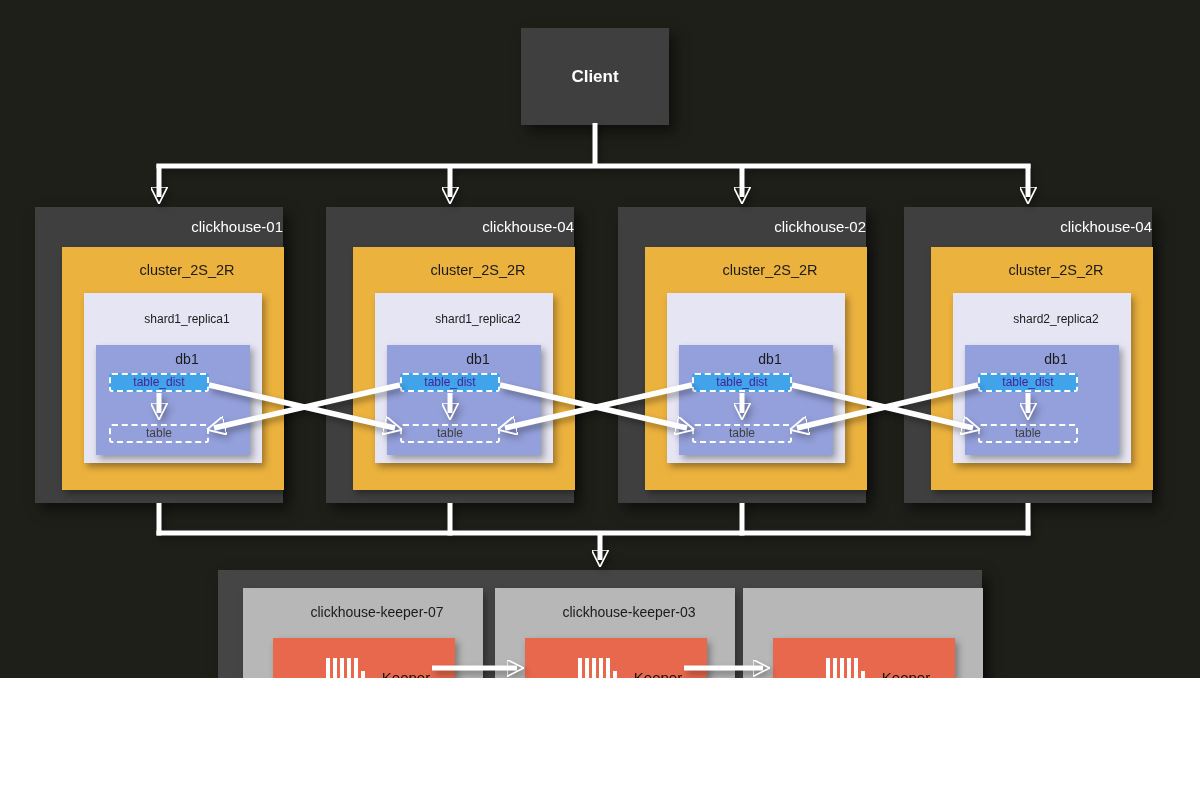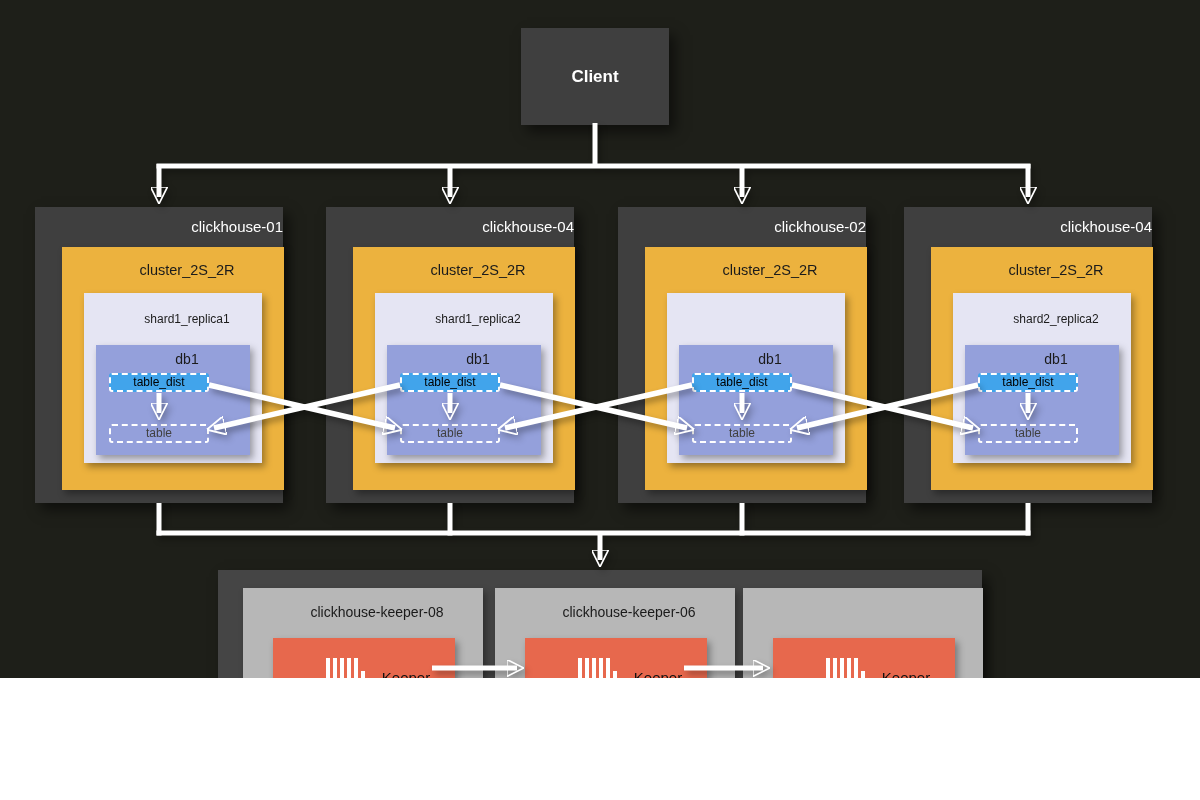--- a/index.html
+++ b/index.html
@@ -38,21 +38,21 @@
   .db{
     position:absolute; left:12px; top:52px; width:126px; height:110px;
     background:var(--periwinkle,#94a0db);
   }
   .db-title{height:29px; line-height:29px; font-size:14px;}
   .chip{
     position:absolute; left:13px; width:100px; height:19px; box-sizing:border-box;
     border:2px dashed #fff; border-radius:3px;
     font-size:12px; line-height:15px; text-align:center;
   }
-  .chip-dist{top:28px; background:var(--blue,#41a4eb); color:#000000;}
+  .chip-dist{top:28px; background:var(--blue,#41a4eb); color:#4c1d95;}
   .chip-table{top:79px; color:#404040;}
 
   
   .keeper-wrap{
     position:absolute; left:218px; top:570px; width:764px; height:215px;
     background:var(--keeper-wrap,#454545);
   }
   .keeper-box{
     position:absolute; top:18px; width:212px; height:157px;
     background:var(--keeper-gray,#b7b7b7);
@@ -140,36 +140,36 @@
           <div class="chip chip-dist">table_dist</div>
           <div class="chip chip-table">table</div>
         </div>
       </div>
     </div>
   </div>
 
   <div class="keeper-wrap shadow-lg">
 
     <div class="keeper-box shadow-sm" style="left:25px">
-      <div class="keeper-title">clickhouse-keeper-08</div>
+      <div class="keeper-title">clickhouse-keeper-07</div>
       <div class="keeper-orange shadow-sm">
         <span class="ch-logo">
           <i></i>
             <i></i>
             <i></i>
             <i></i>
             <i></i>
             <i class="short"></i>
         </span>
         <span class="keeper-label">Keeper</span>
       </div>
     </div>
 
     <div class="keeper-box shadow-sm" style="left:277px">
-      <div class="keeper-title">clickhouse-keeper-06</div>
+      <div class="keeper-title">clickhouse-keeper-03</div>
       <div class="keeper-orange shadow-sm">
         <span class="ch-logo">
           <i></i>
             <i></i>
             <i></i>
             <i></i>
             <i></i>
             <i class="short"></i>
         </span>
         <span class="keeper-label">Keeper</span>

